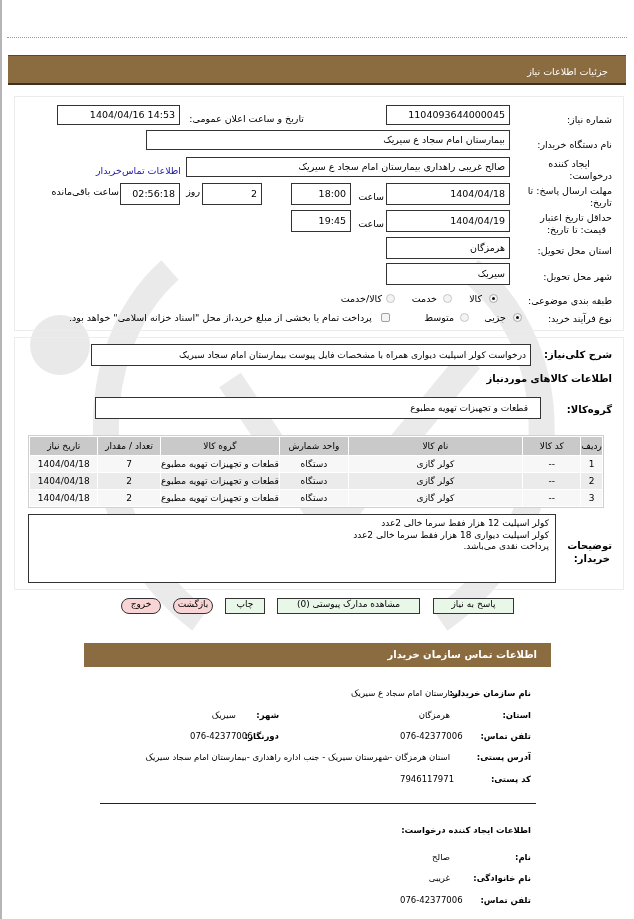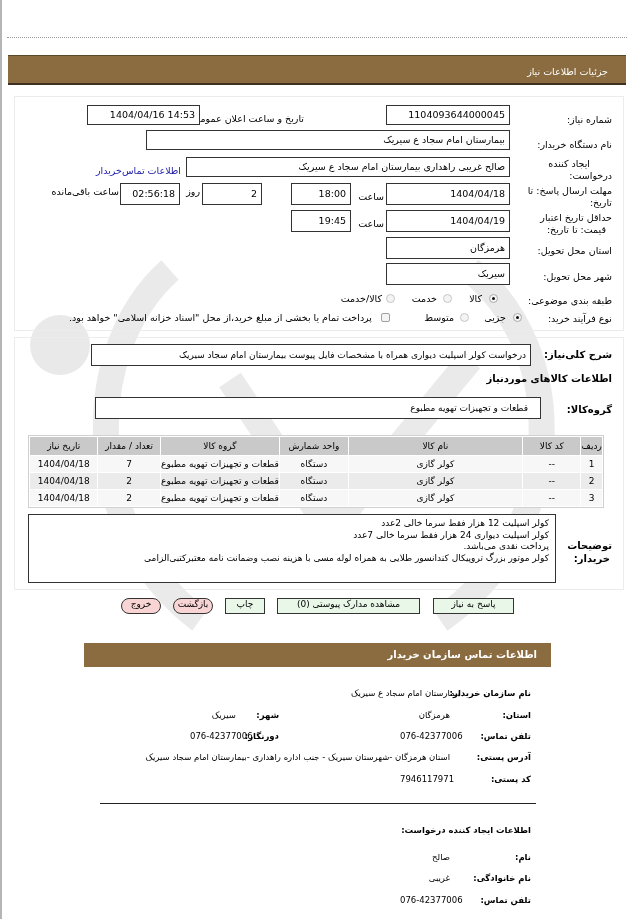--- a/index.html
+++ b/index.html
@@ -67,21 +67,21 @@
 
 <div class="hdr1" style="left:8px; width:618px;padding-left:36px;">
   <span class="title">جزئیات اطلاعات نیاز</span>
 </div>
 
 <div class="panel" style="left:14px; width:610px;"></div>
 
 <span class="lbl" style="right:22px; top:114px;">شماره نیاز:</span>
 <div class="box ltr" style="left:386px; top:105px; width:124px;">1104093644000045</div>
 <span class="lbl" style="right:330px; top:113px;">تاریخ و ساعت اعلان عمومی:</span>
-<div class="box ltr" style="left:57px; top:105px; width:113px;margin-left:30px;">1404/04/16 14:53</div>
+<div class="box ltr" style="left:57px; top:105px; width:123px;">1404/04/16 14:53</div>
 
 <span class="lbl" style="right:22px; top:139px;">نام دستگاه خریدار:</span>
 <div class="box" style="left:146px; top:130px; width:364px;">بیمارستان امام سجاد ع  سیریک</div>
 
 <span class="lbl" style="right:44px; top:158px;">ایجاد کننده</span>
 <span class="lbl" style="right:22px; top:170px;">درخواست:</span>
 <div class="box" style="left:186px; top:157px; width:324px;">صالح  غریبی  راهداری  بیمارستان امام سجاد ع  سیریک</div>
 <span class="link" style="left:96px; top:165px;">اطلاعات تماس‌خریدار</span>
 
 <span class="lbl" style="right:22px; top:185px;">مهلت ارسال پاسخ: تا</span>
@@ -171,23 +171,22 @@
       <td>2</td>
       <td>1404/04/18</td>
     </tr>
   </tbody>
 </table>
 
 <span class="bold-lbl" style="right:22px; top:540px;">توضیحات</span>
 <span class="bold-lbl" style="right:24px; top:553px;">خریدار:</span>
 <div class="desc-box">
   <div>کولر  اسپلیت 12 هزار فقط سرما خالی 2عدد</div>
-  <div>کولر  اسپلیت  دیواری 24 هزار فقط سرما خالی 7عدد</div>
+  <div>کولر  اسپلیت   دیواری 18 هزار فقط سرما خالی 2عدد</div>
   <div>پرداخت نقدی می‌باشد.</div>
-  <div>کولر موتور بزرگ  تروپیکال  کندانسور طلایی به همراه لوله مسی  با  هزینه  نصب  وضمانت نامه معتبرکتبی‌الزامی</div>
 </div>
 
 <div class="btn green" style="left:433px; top:598px; width:81px;">پاسخ به نیاز</div>
 <div class="btn green" style="left:277px; top:598px; width:143px;">مشاهده مدارک پیوستی (0)</div>
 <div class="btn green" style="left:225px; top:598px; width:40px;">چاپ</div>
 <div class="btn pink" style="left:173px; top:598px; width:40px;">بازگشت</div>
 <div class="btn pink" style="left:121px; top:598px; width:40px;">خروج</div>
 
 <div class="hdr2">
   <span class="title">اطلاعات تماس سازمان خریدار</span>

